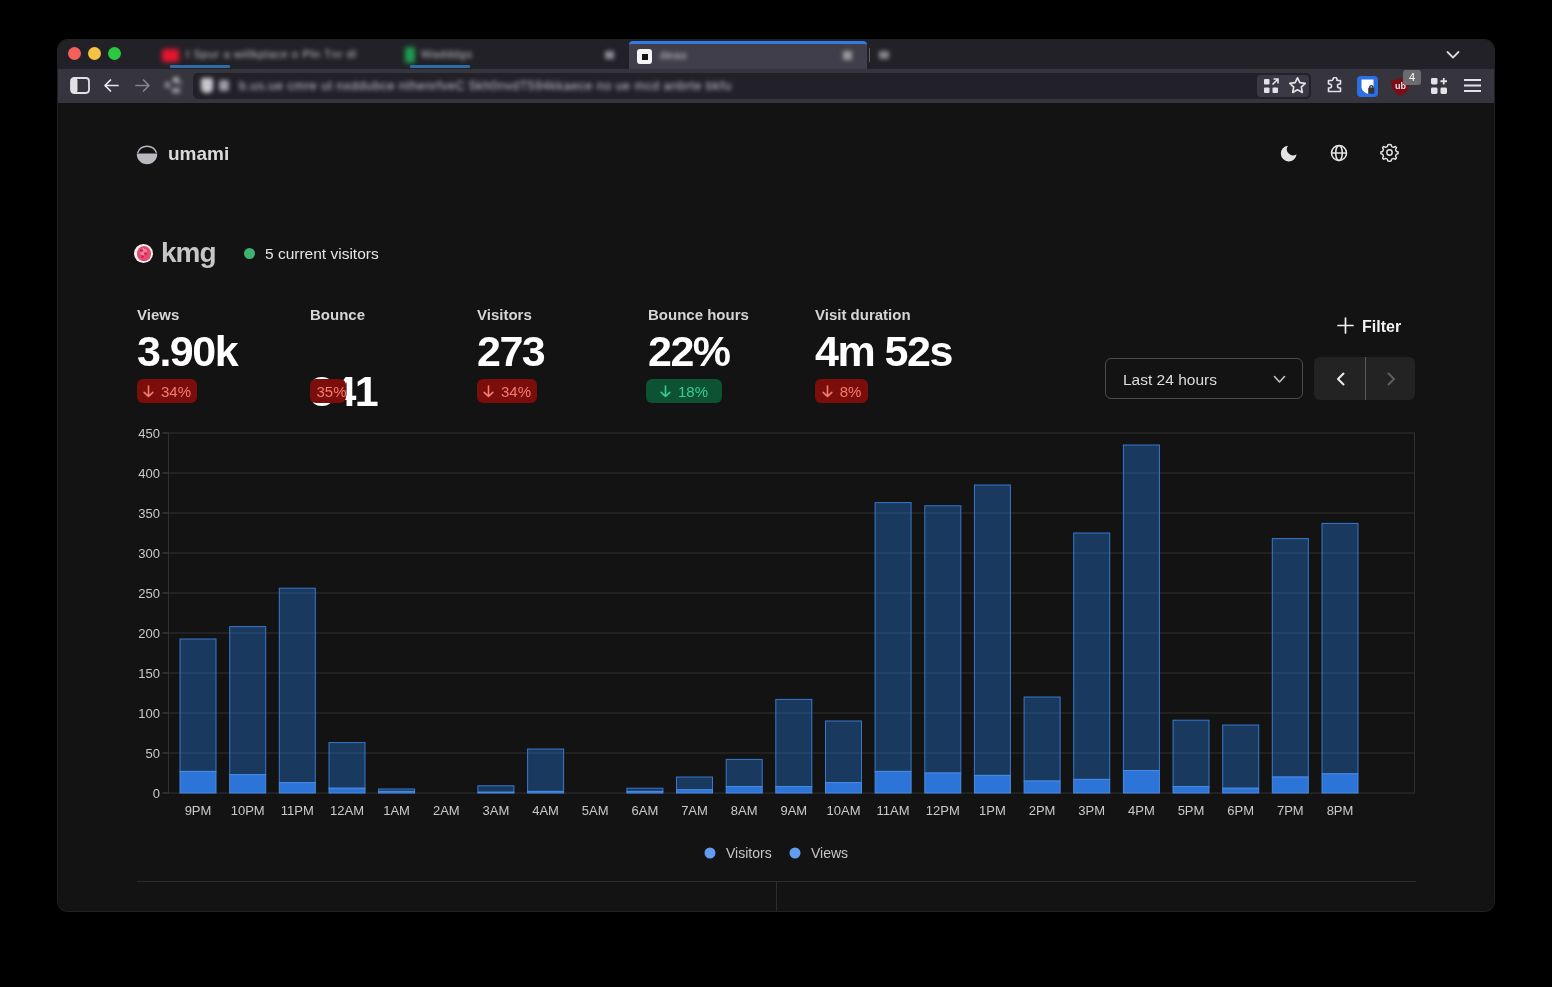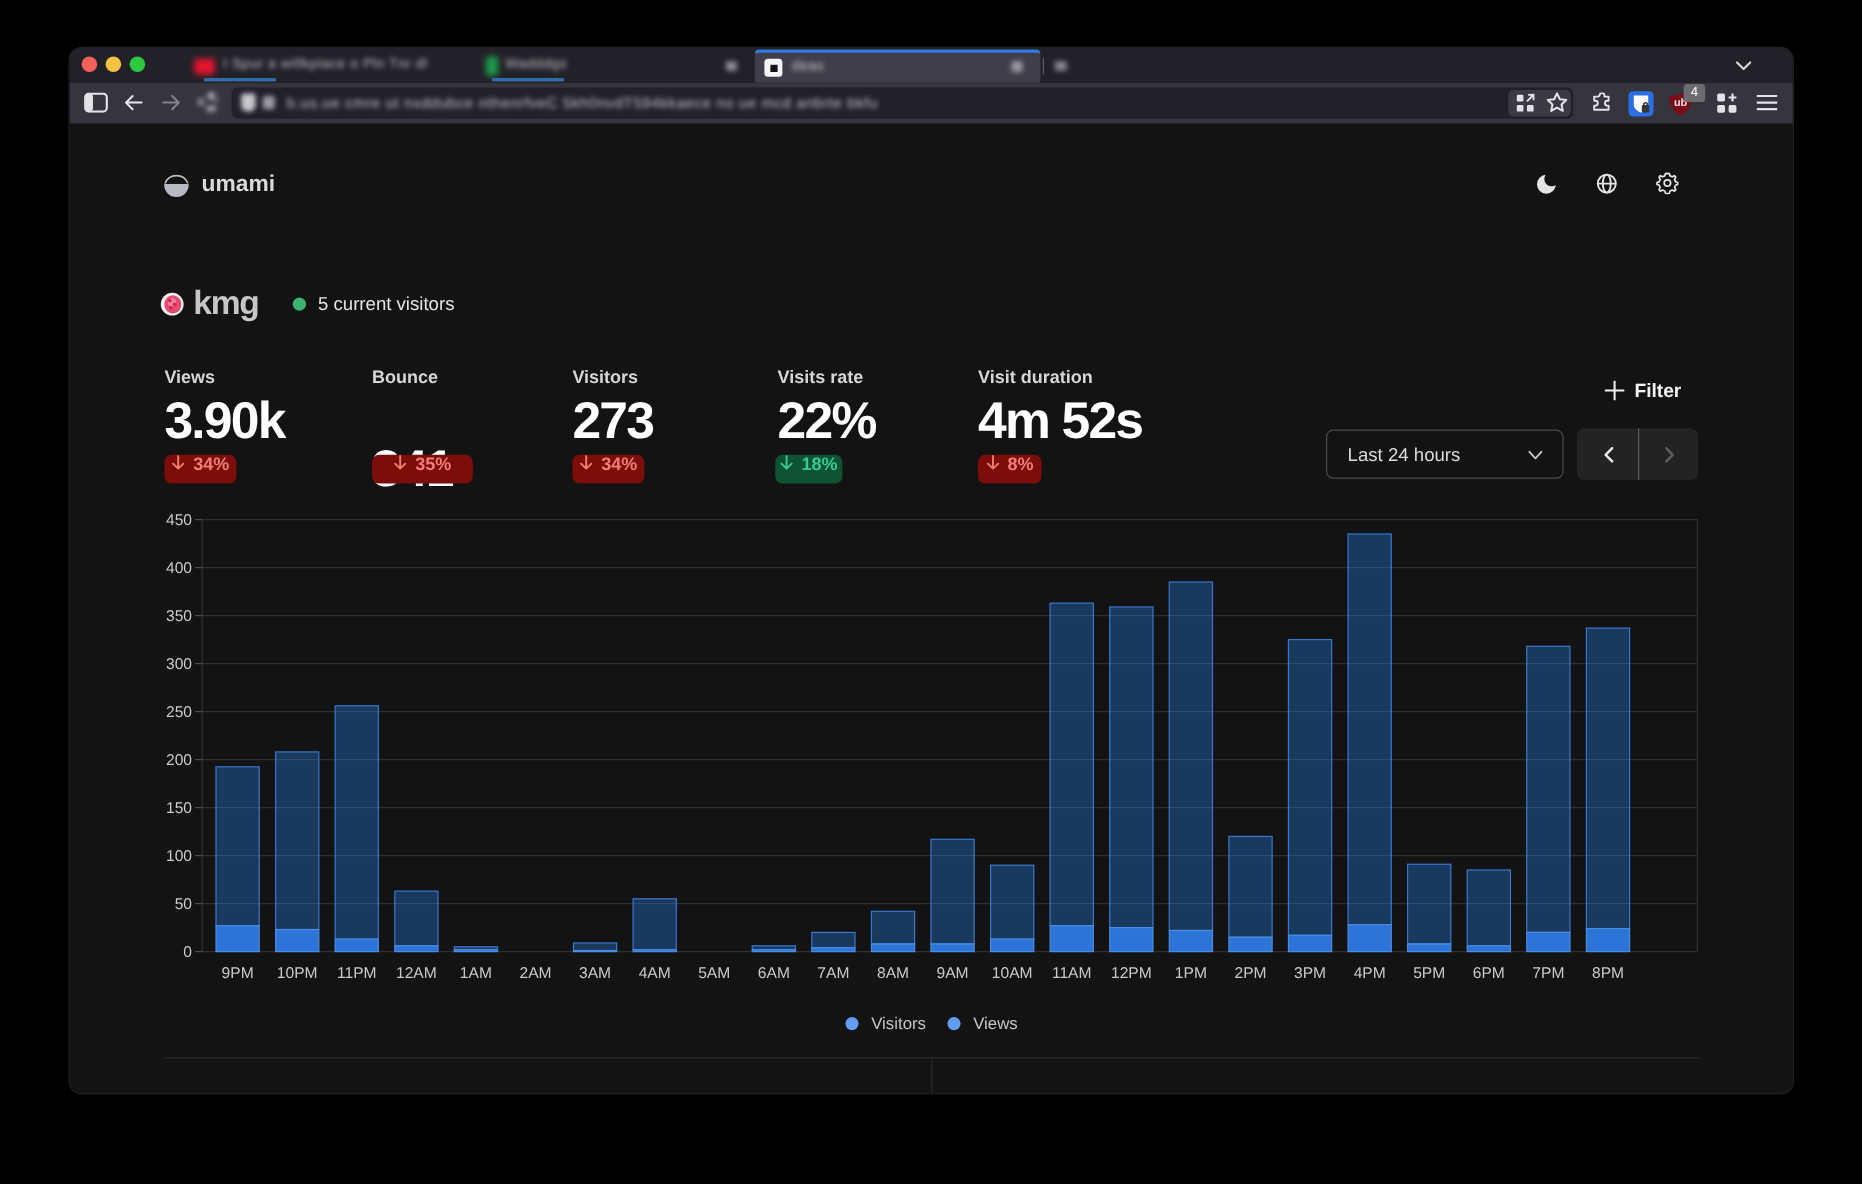--- a/index.html
+++ b/index.html
@@ -18,22 +18,22 @@
   #activetab { position:absolute; left:571px; top:1px; width:238px; height:28px;
      background:#3f3e4a; border-radius:4px 4px 0 0; border-top:3px solid #2f7de0; }
   
   #toolbar { position:absolute; left:0; top:29px; width:1436px; height:34px; background:#36353e; }
   #urlbar { position:absolute; left:135px; top:4px; width:1118px; height:26px; background:#22212a; border-radius:5px; }
   
   #content { position:absolute; left:0; top:63px; width:1436px; height:808px; background:#131313; }
   svg { display:block; }
   .mlabel { top:203px; font-size:15px; font-weight:bold; color:#d6d6d6; }
   .mnum { top:224px; font-size:43px; font-weight:bold; color:#ffffff; letter-spacing:-1.5px; }
-  .pill { top:276px; height:24px; border-radius:6px; font-size:15px; font-weight:bold;
-    display:flex; justify-content:center; }
+  .pill { top:276px; height:24px; border-radius:6px; font-size:15px; font-weight:normal;
+    display:flex; align-items:center; justify-content:center; }
   .pill svg { margin-right:7px; }
   .pred { background:#7b0d0a; color:#f37d72; }
   .pgreen { background:#0d5233; color:#37cc8e; }
 
 </style>
 </head>
 <body>
 <div id="win">
   <div id="tabbar">
     <div class="tl" style="left:10px; background:#f4615c;"></div>
@@ -163,31 +163,31 @@
     <div class="abs" style="left:186px; top:145px; width:11px; height:11px; border-radius:50%; background:#3eb371;"></div>
     <div class="abs" style="left:207px; top:142px; font-size:15.5px; color:#e5e5e5;">5 current visitors</div>
 
     <div class="abs mlabel" style="left:79px;">Views</div>
     <div class="abs mnum" style="left:79px;">3.90k</div>
     <div class="abs pill pred" style="left:79px; width:60px;"><svg width="11" height="13" viewBox="0 0 11 13">
           <path d="M5.5 1 V11.5 M1.2 7.4 L5.5 11.5 L9.8 7.4" stroke="#f37d72" stroke-width="1.6" fill="none" stroke-linecap="round" stroke-linejoin="round"></path>
         </svg>34%</div>
     <div class="abs mlabel" style="left:252px;">Bounce</div>
     <div class="abs mnum" style="left:252px;margin-top:40px;">341</div>
-    <div class="abs pill pred" style="left:252px; width:84px;"><svg width="11" height="13" viewBox="0 0 11 13">
+    <div class="abs pill pred" style="left:252px; width:36px;"><svg width="11" height="13" viewBox="0 0 11 13">
           <path d="M5.5 1 V11.5 M1.2 7.4 L5.5 11.5 L9.8 7.4" stroke="#f37d72" stroke-width="1.6" fill="none" stroke-linecap="round" stroke-linejoin="round"></path>
         </svg>35%</div>
     <div class="abs mlabel" style="left:419px;">Visitors</div>
     <div class="abs mnum" style="left:419px;">273</div>
     <div class="abs pill pred" style="left:419px; width:60px;"><svg width="11" height="13" viewBox="0 0 11 13">
           <path d="M5.5 1 V11.5 M1.2 7.4 L5.5 11.5 L9.8 7.4" stroke="#f37d72" stroke-width="1.6" fill="none" stroke-linecap="round" stroke-linejoin="round"></path>
         </svg>34%</div>
-    <div class="abs mlabel" style="left:590px;">Visits rate</div>
+    <div class="abs mlabel" style="left:590px;">Bounce hours</div>
     <div class="abs mnum" style="left:590px;">22%</div>
-    <div class="abs pill pgreen" style="left:588px; width:56px;"><svg width="11" height="13" viewBox="0 0 11 13">
+    <div class="abs pill pgreen" style="left:588px; width:76px;"><svg width="11" height="13" viewBox="0 0 11 13">
           <path d="M5.5 1 V11.5 M1.2 7.4 L5.5 11.5 L9.8 7.4" stroke="#37cc8e" stroke-width="1.6" fill="none" stroke-linecap="round" stroke-linejoin="round"></path>
         </svg>18%</div>
     <div class="abs mlabel" style="left:757px;">Visit duration</div>
     <div class="abs mnum" style="left:757px;">4m 52s</div>
     <div class="abs pill pred" style="left:757px; width:53px;"><svg width="11" height="13" viewBox="0 0 11 13">
           <path d="M5.5 1 V11.5 M1.2 7.4 L5.5 11.5 L9.8 7.4" stroke="#f37d72" stroke-width="1.6" fill="none" stroke-linecap="round" stroke-linejoin="round"></path>
         </svg>8%</div>
 
     <svg class="abs" style="left:1279px; top:214px;" width="17" height="17" viewBox="0 0 17 17">
         <path d="M8.5 1 V16 M1 8.5 H16" stroke="#f2f2f2" stroke-width="1.7" stroke-linecap="round"></path>

